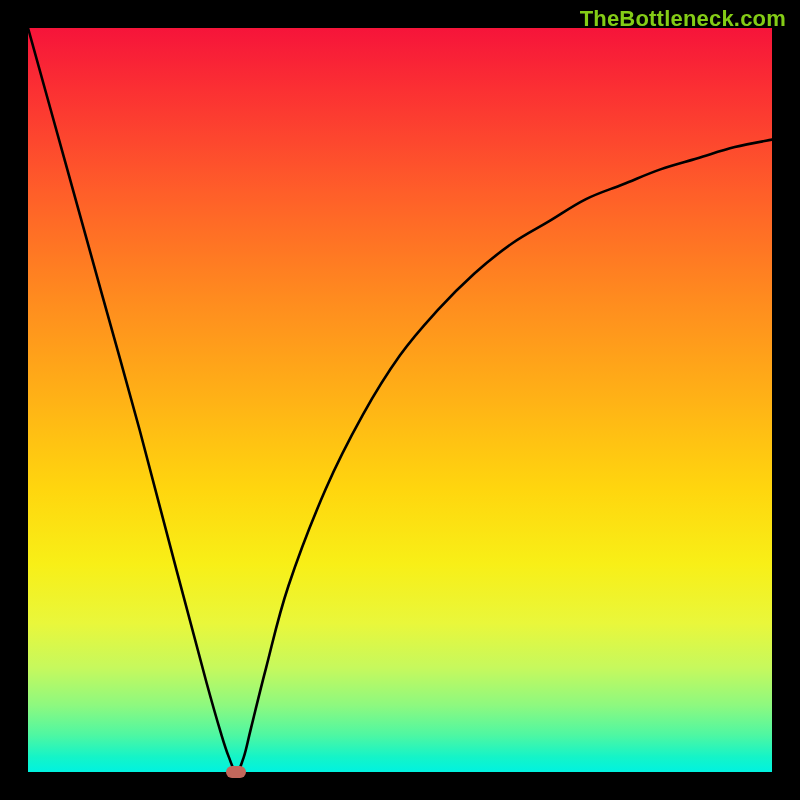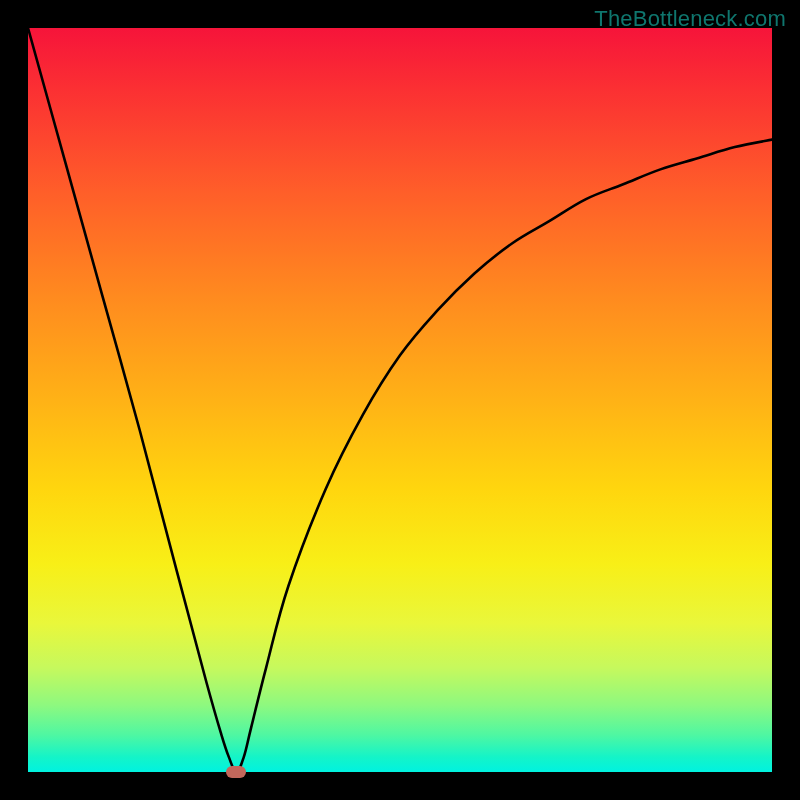--- a/index.html
+++ b/index.html
@@ -36,23 +36,23 @@
       #8ef97f 91%,
       #4ff7a2 95%,
       #14f4c8 98%,
       #00f2e0 100%
     );
   }
   .watermark {
     position: absolute;
     top: 6px;
     right: 14px;
-    color: #0f766e;
+    color: #84cc16;
     font-size: 22px;
-    font-weight: 400;
+    font-weight: 700;
     letter-spacing: 0.2px;
     user-select: none;
     z-index: 5;
   }
   svg.curve {
     position: absolute;
     left: 0;
     top: 0;
     width: 744px;
     height: 744px;

